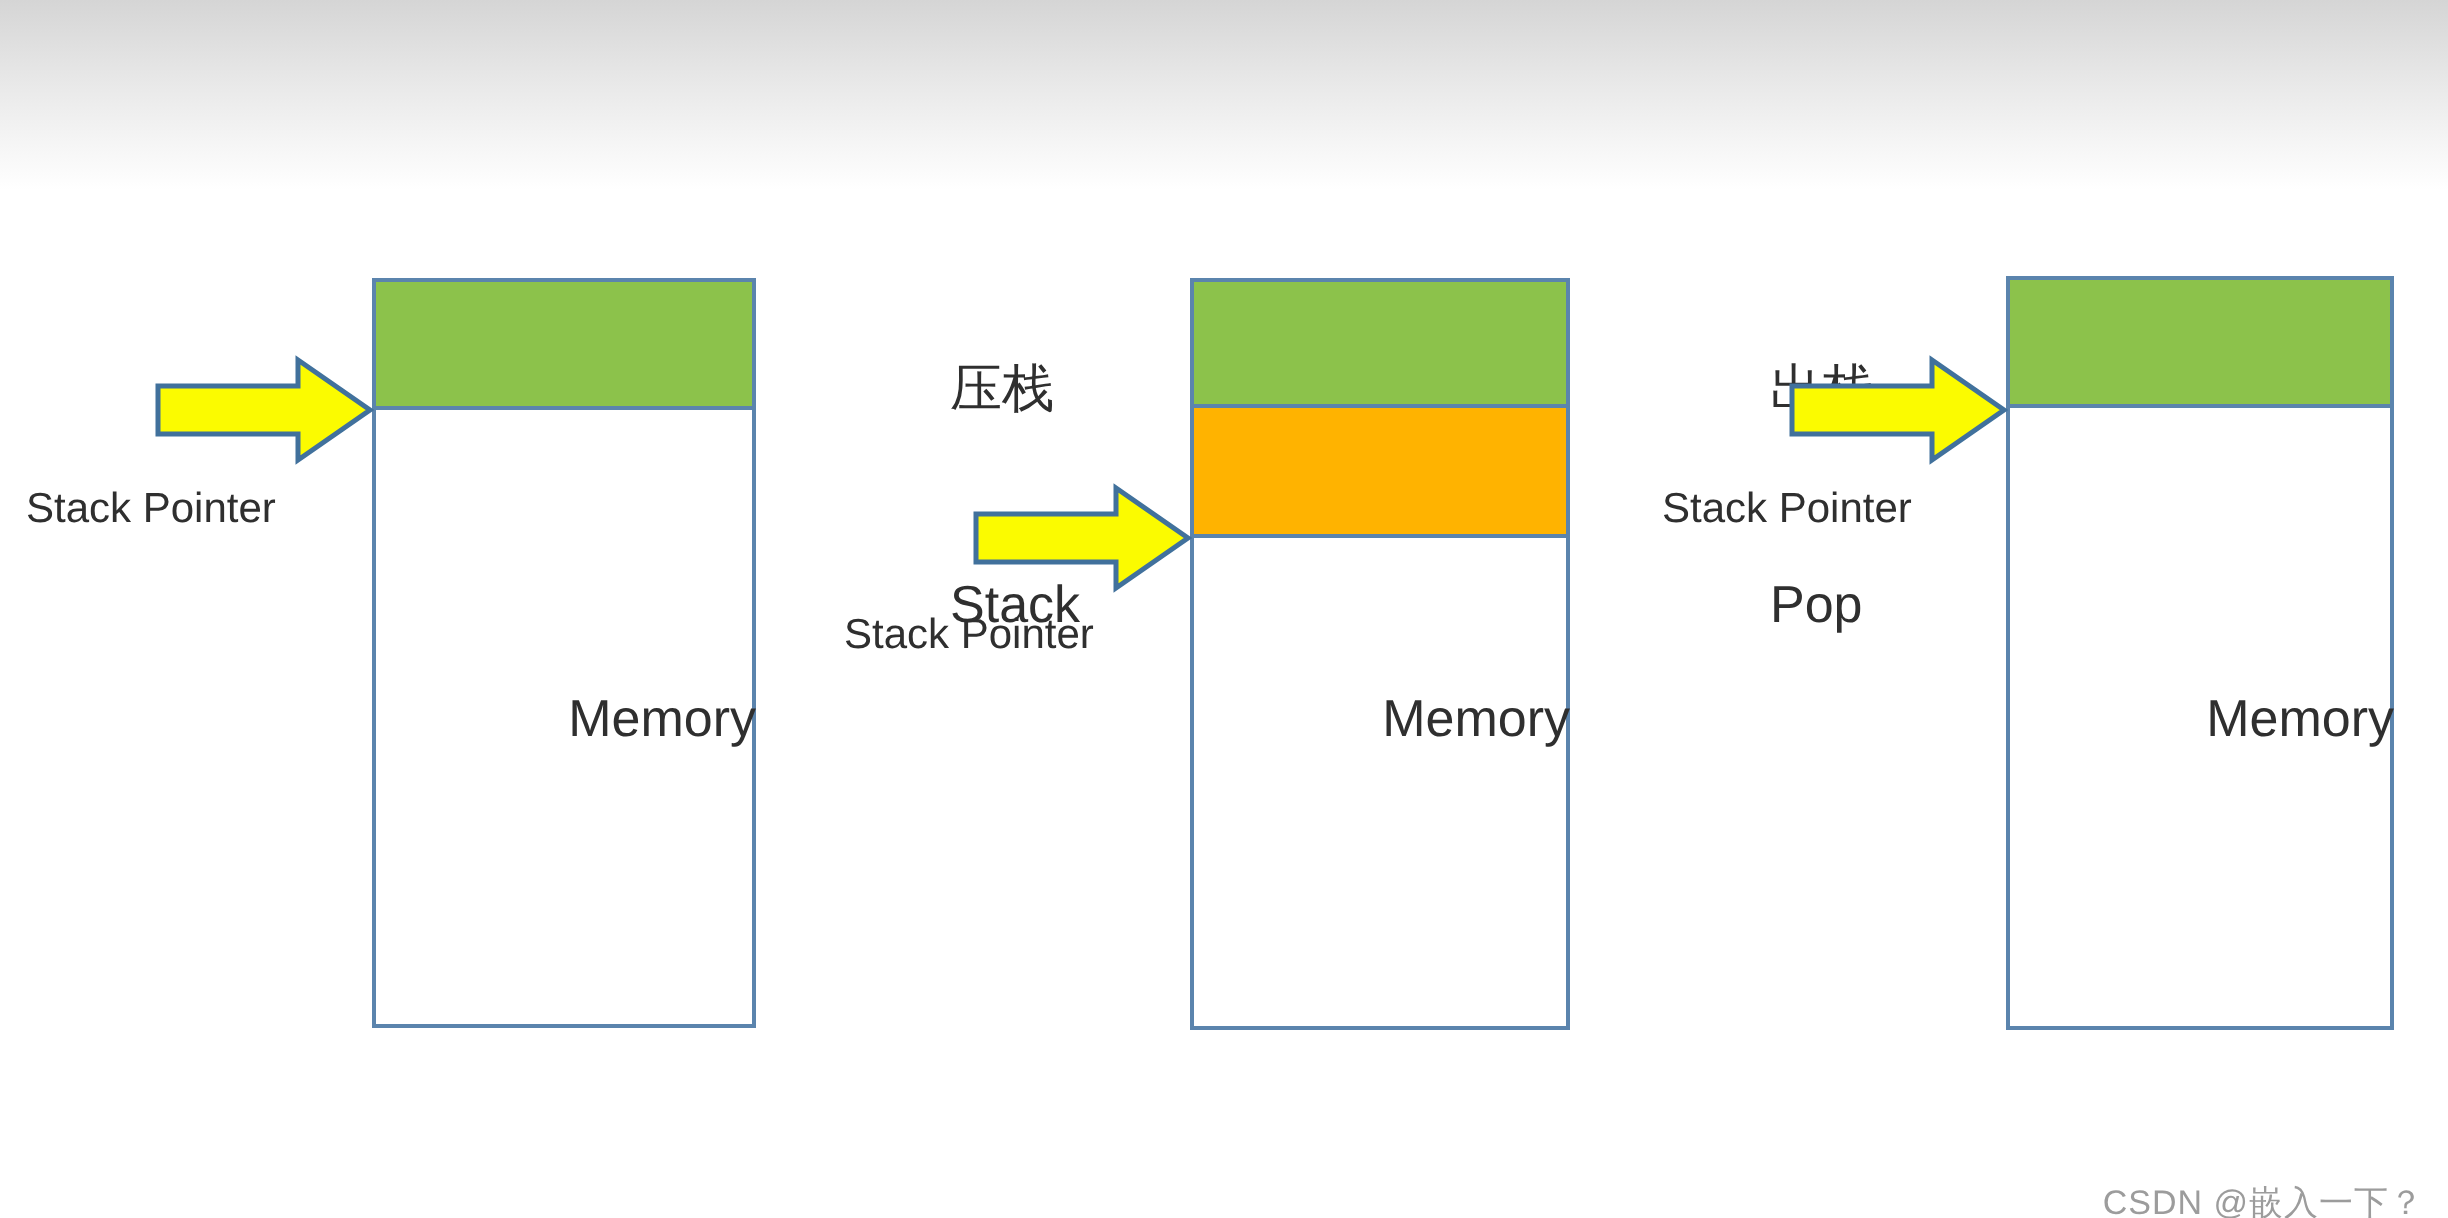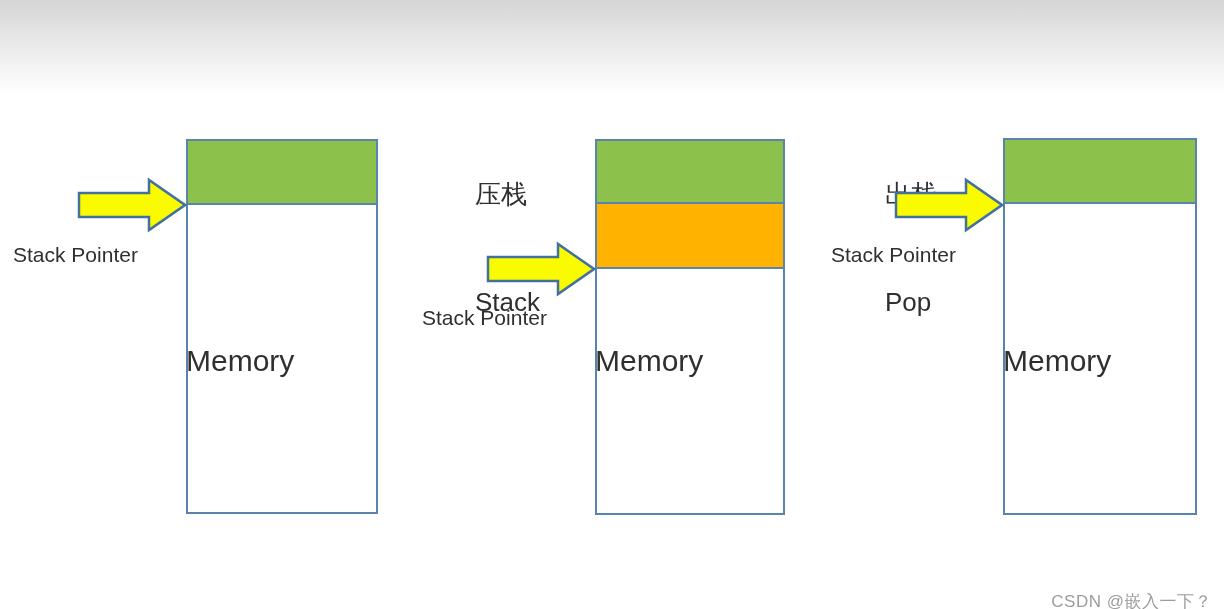--- a/index.html
+++ b/index.html
@@ -20,22 +20,22 @@
   }
   .block{
     position:absolute;
     box-sizing:border-box;
     border:2px solid var(--rect_border);
   }
   .block.green{background:var(--green);}
   .block.orange{background:var(--orange);}
   .memory-label{
     position:absolute;
-    font-size:30px;color:var(--text);
-    text-align:left;
+    font-size:26px;color:var(--text);
+    text-align:right;
     white-space:nowrap;
   }
   .pointer-label{
     position:absolute;
     font-size:21px;color:var(--text);
     white-space:nowrap;
     text-align:right;
   }
   .diagram-title{
     position:absolute;

